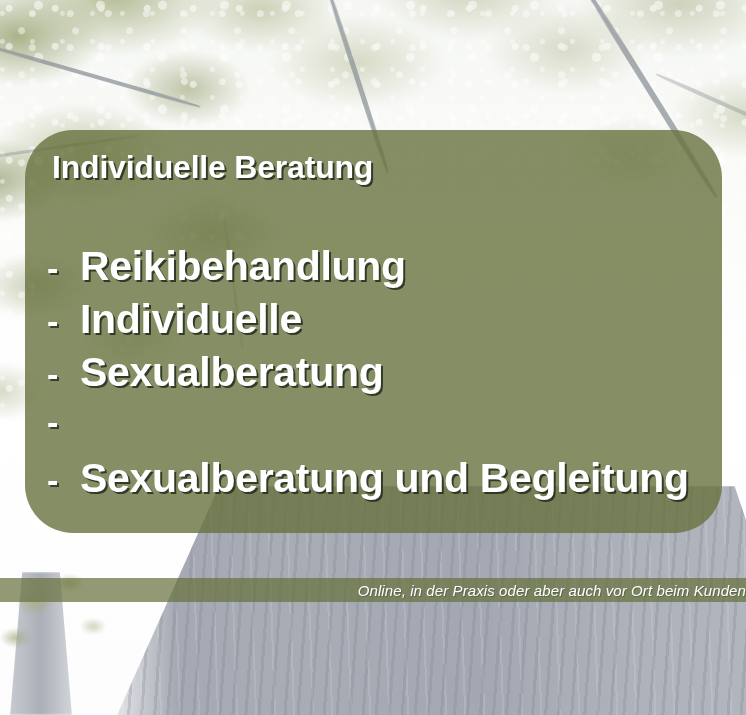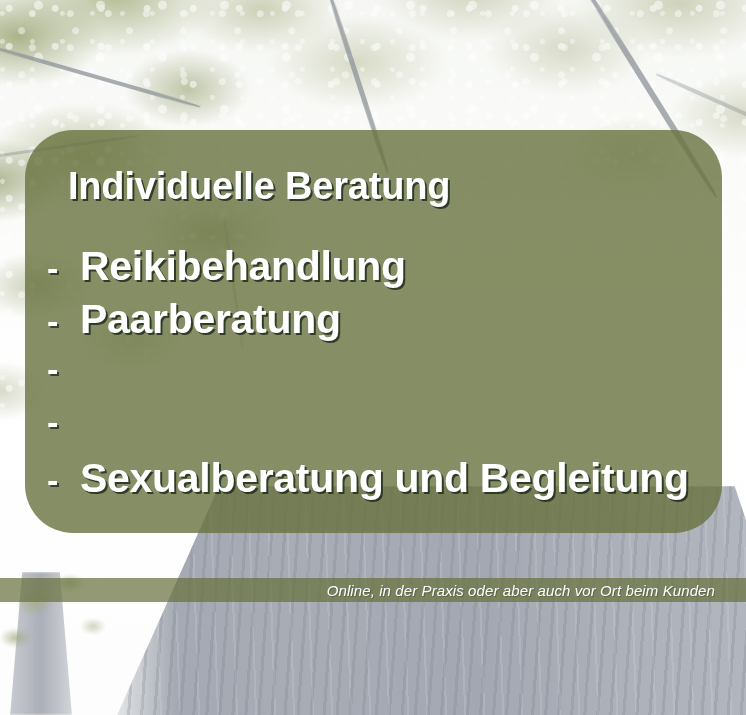--- a/index.html
+++ b/index.html
@@ -178,22 +178,22 @@
     background: rgba(104,114,62,.80);
     border-radius: 48px;
     box-sizing: border-box;
     padding: 0;
   }
 
   .card-title {
     position: absolute;
     left: 27px;
     top: 19px;
-    margin: 16px;
-    font-size: 38px;
+    margin: 0;
+    font-size: 32px;
     font-weight: bold;
     letter-spacing: -0.2px;
     color: #ffffff;
     text-shadow: 2px 2px 0 rgba(32,46,28,.85);
     white-space: nowrap;
   }
 
   .service-list {
     position: absolute;
     left: 22px;
@@ -237,21 +237,20 @@
     height: 24px;
     background: rgba(104,114,62,.72);
     display: flex;
     align-items: center;
     justify-content: flex-end;
   }
   .footer-caption {
     font-size: 15px;
     font-style: italic;
     color: #ffffff;
-    padding-right: 31px;
     letter-spacing: .1px;
     white-space: nowrap;
     text-shadow: 1px 1px 0 rgba(40,52,34,.35);
   }
 </style>
 </head>
 <body>
 
 <div class="poster">
 
@@ -278,25 +277,26 @@
 
     <ul class="service-list">
 
       <li class="service-item">
         <span class="bullet-dash">-</span>
         <span class="service-label">Reikibehandlung</span>
       </li>
 
       <li class="service-item">
         <span class="bullet-dash">-</span>
-        <span class="service-label">Paarberatung</span>
-      </li>
-
-      <li class="service-item">
-        <span class="bullet-dash">-</span>
+        <span class="service-label">Individuelle</span>
+      </li>
+
+      <li class="service-item">
+        <span class="bullet-dash">-</span>
+        <span class="service-label">Sexualberatung</span>
       </li>
 
       <li class="service-item">
         <span class="bullet-dash">-</span>
       </li>
 
       <li class="service-item">
         <span class="bullet-dash">-</span>
         <span class="service-label">Sexualberatung und Begleitung</span>
       </li>

